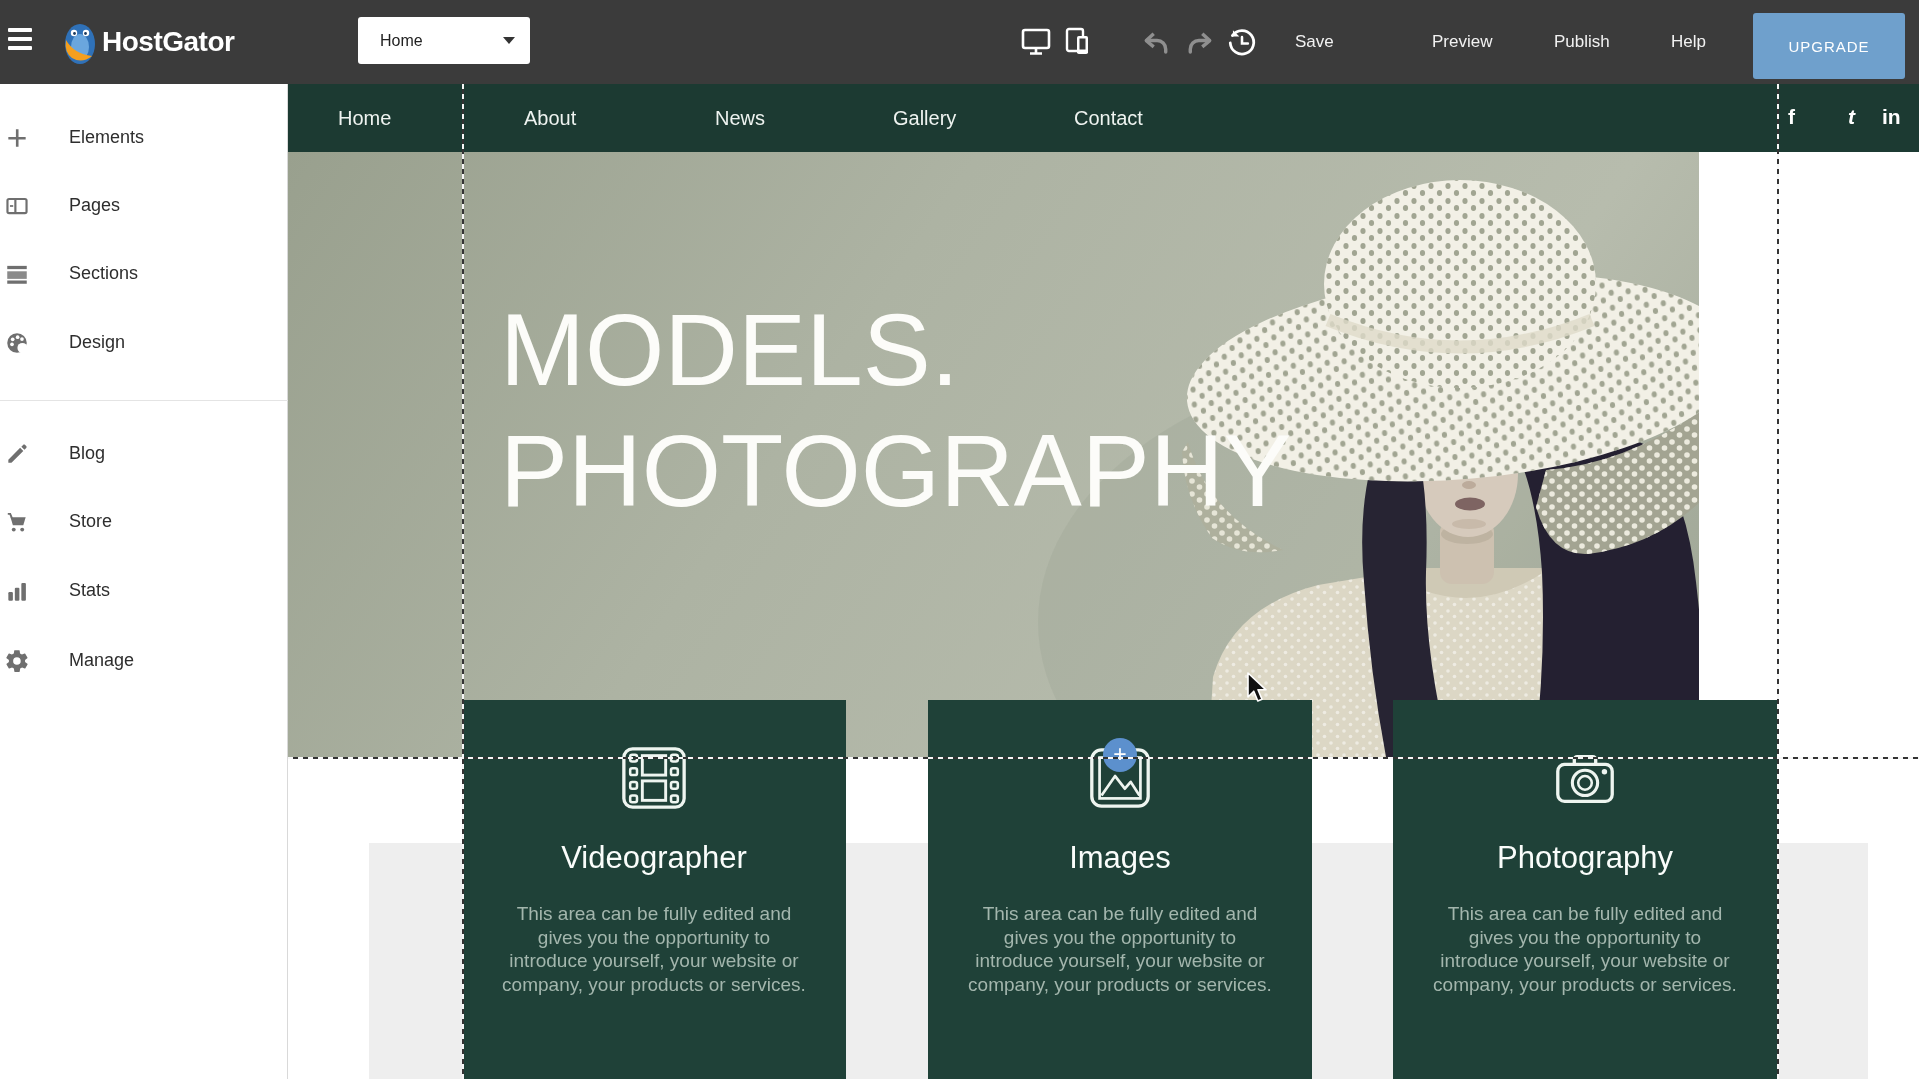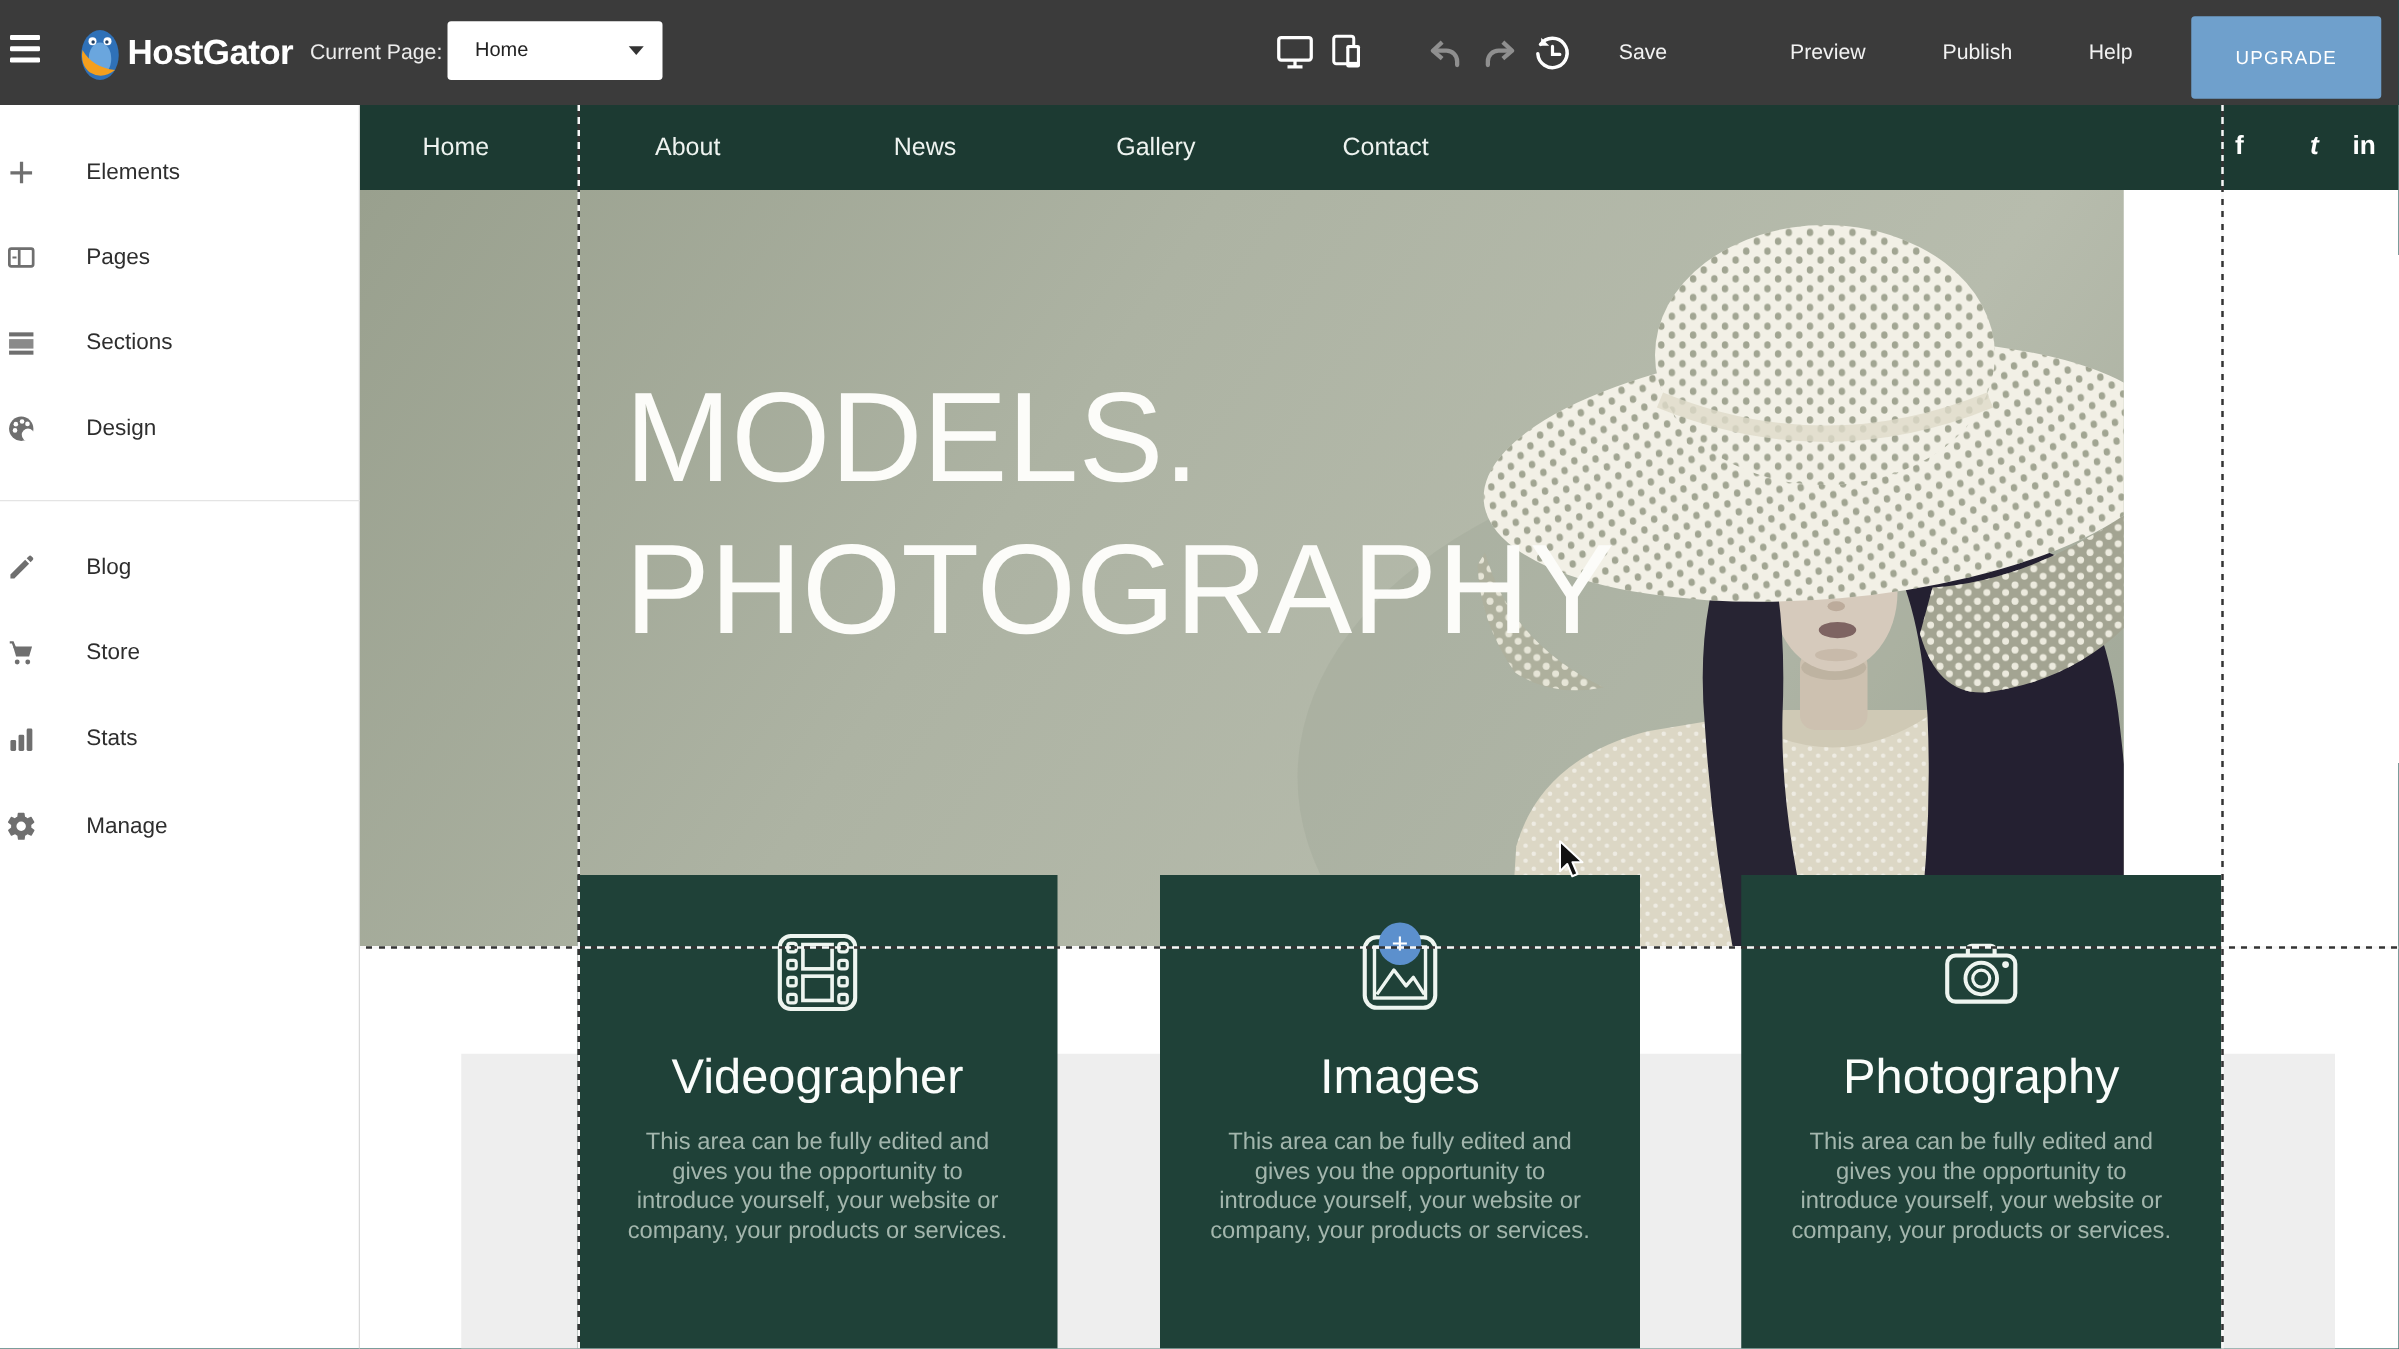--- a/index.html
+++ b/index.html
@@ -43,21 +43,21 @@
   .hero{position:absolute;left:0;top:68px;width:1411px;height:605px;overflow:hidden;z-index:0;}
   .hero-title{position:absolute;left:212px;top:138px;font-size:102px;line-height:121px;
               color:#fcfcf9;letter-spacing:0;z-index:2;white-space:nowrap;}
 
   .gray-band{position:absolute;left:81px;top:759px;width:1499px;height:236px;background:#eeeeee;z-index:1;}
 
   .card{position:absolute;top:616px;width:384px;height:379px;background:#1f4138;z-index:3;}
   .c1{left:174px;} .c2{left:640px;} .c3{left:1105px;}
   .card-icon{position:absolute;left:157px;top:43px;width:70px;height:70px;}
   .card-title{position:absolute;left:0;top:140px;width:100%;text-align:center;
-              font-size:39px;color:#fafdfb;}
+              font-size:31px;color:#fafdfb;}
   .card-body{position:absolute;left:30px;right:30px;top:202px;text-align:center;
              font-size:19px;line-height:23.5px;color:#a3b6ad;}
   .add-badge{position:absolute;left:175px;top:38px;width:34px;height:34px;border-radius:50%;
              background:#5c90cd;color:#fff;font-size:23px;line-height:33px;text-align:center;
              cursor:pointer;z-index:4;}
 
   .ants-h{position:absolute;left:0;top:673px;width:1631px;height:2px;z-index:6;
           background:repeating-linear-gradient(90deg,#f7f7f7 0 5px,#333 5px 10px);}
   .ants-v{position:absolute;top:0;width:2px;height:995px;z-index:6;
           background:repeating-linear-gradient(180deg,#f7f7f7 0 5px,#333 5px 10px);}
@@ -81,21 +81,20 @@
       <ellipse cx="18" cy="24" rx="15" ry="20" fill="#2f71b8"></ellipse>
       <ellipse cx="18" cy="27" rx="9" ry="13" fill="#6aa6de"></ellipse>
       <path d="M4 20 Q12 34 30 36 Q20 44 10 38 Q2 32 4 20Z" fill="#f49f1e"></path>
       <circle cx="12" cy="13" r="3.2" fill="#fff"></circle>
         <circle cx="24" cy="13" r="3.2" fill="#fff"></circle>
       <circle cx="12.5" cy="13.5" r="1.4" fill="#1d3b5e"></circle>
         <circle cx="23.5" cy="13.5" r="1.4" fill="#1d3b5e"></circle>
     </svg>
     <div class="brand">HostGator</div>
 
-    <div class="cur-page">Current Page:</div>
     <div class="page-select">
       <span class="val">Home</span>
       <span class="caret"></span>
     </div>
 
     <svg class="tb-icon" style="left:1020px" viewBox="0 0 32 32">
       <rect x="3" y="4" width="26" height="18" rx="2" fill="none" stroke="#fff" stroke-width="2.6"></rect>
       <path d="M16 22v5M10 27.5h12" stroke="#fff" stroke-width="2.6" fill="none"></path>
     </svg>
     <svg class="tb-icon" style="left:1062px" viewBox="0 0 32 32">

